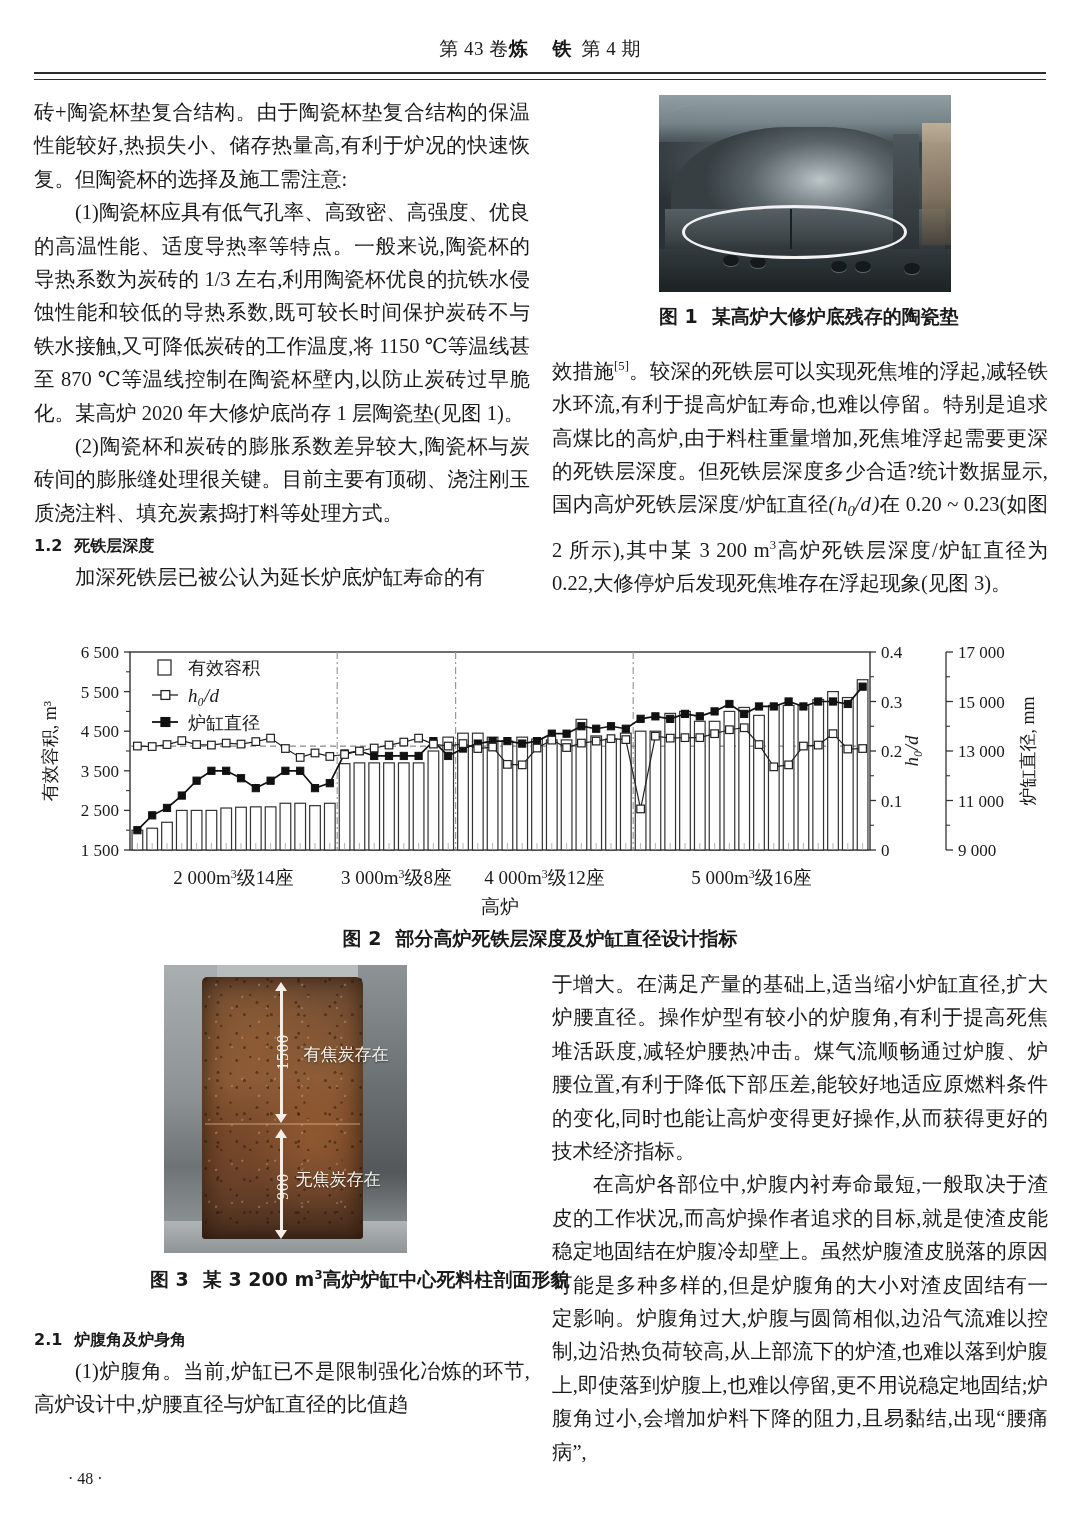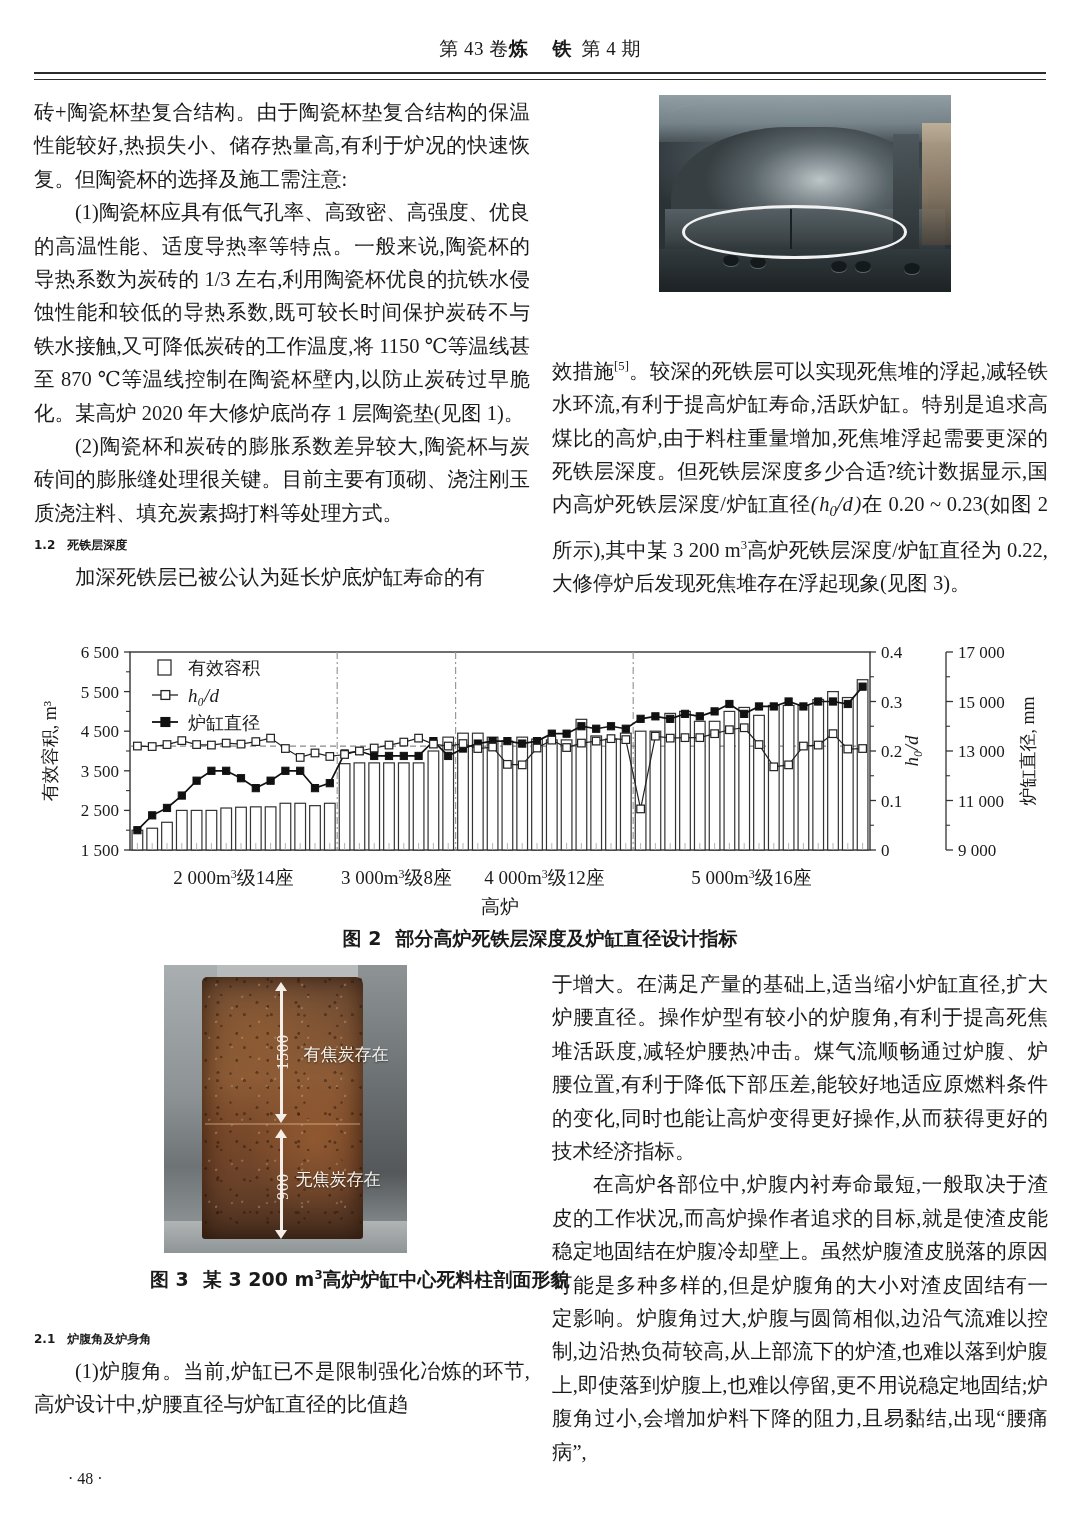--- a/index.html
+++ b/index.html
@@ -28,21 +28,21 @@
   
   .col {
     position:absolute; width:496px;
     font-size:20.5px; line-height:33.4px; text-align:justify;
     text-justify:inter-character;
   }
   .col p { margin:0; }
   .indent { text-indent:2em; }
   .h-sec {
     font-family:"DejaVu Sans","Liberation Sans",sans-serif;
-    font-weight:bold; font-size:12px; margin:2px 0 0 0; line-height:31px;
+    font-weight:bold; font-size:16px; margin:2px 0 0 0; line-height:31px;
   }
   .h-sec .num { margin-right:12px; }
   .h-big {
     font-family:"DejaVu Sans","Liberation Sans",sans-serif;
     font-weight:bold; font-size:25px; line-height:40px; margin:0;
   }
   .h-big .num { margin-right:16px; }
   sup { font-size:.62em; vertical-align:super; }
   .it { font-style:italic; font-family:"Liberation Serif",serif; }
   .sub { font-size:.72em; vertical-align:sub; }
@@ -216,24 +216,27 @@
       <div class="rightstuff"></div>
       <div class="floor"></div>
       <div class="hole" style="left:22%; bottom:13%;"></div>
       <div class="hole" style="left:31%; bottom:12%;"></div>
       <div class="hole" style="left:59%; bottom:10%;"></div>
       <div class="hole" style="left:67%; bottom:10%;"></div>
       <div class="hole" style="left:84%; bottom:9%;"></div>
       <div class="crack"></div>
       <div class="ellipse-mark"></div>
     </div>
+    <div class="figcap">
+      <span>图 1</span><span class="gap"></span><span>某高炉大修炉底残存的陶瓷垫</span>
+    </div>
   </div>
 
   <div class="col" id="col-right-top">
-    <p><span>效措施</span><sup>[5]</sup><span>。较深的死铁层可以实现死焦堆的浮起,减轻铁水环流,有利于提高炉缸寿命,活跃炉缸。特别是追求高煤比的高炉,由于料柱重量增加,死焦堆浮起需要更深的死铁层深度。但死铁层深度多少合适?统计数据显示,国内高炉死铁层深度/炉缸直径</span><span class="it">( <em>h</em><span class="sub">0</span>/<em>d</em> )</span><span>在 0.20 ~ 0.23(如图 2 所示),其中某 3 200 m</span><sup>3</sup><span>高炉死铁层深度/炉缸直径为 0.22,大修停炉后发现死焦堆存在浮起现象(见图 3)。</span></p>
+    <p><span>效措施</span><sup>[5]</sup><span>。较深的死铁层可以实现死焦堆的浮起,减轻铁水环流,有利于提高炉缸寿命,也难以停留。特别是追求高煤比的高炉,由于料柱重量增加,死焦堆浮起需要更深的死铁层深度。但死铁层深度多少合适?统计数据显示,国内高炉死铁层深度/炉缸直径</span><span class="it">( <em>h</em><span class="sub">0</span>/<em>d</em> )</span><span>在 0.20 ~ 0.23(如图 2 所示),其中某 3 200 m</span><sup>3</sup><span>高炉死铁层深度/炉缸直径为 0.22,大修停炉后发现死焦堆存在浮起现象(见图 3)。</span></p>
   </div>
 
   <div id="fig2">
     <div class="chart-area">
       <svg class="chart" id="chart-svg" width="1012" height="290" viewBox="0 0 1012 290">
           <rect x="96" y="20" width="740" height="198" fill="none" stroke="#333" stroke-width="1.4"></rect>
           <line x1="303.20000000000005" y1="20" x2="303.20000000000005" y2="218" stroke="#999" stroke-width="1.2" stroke-dasharray="7 3 2 3"></line>
           <line x1="421.6" y1="20" x2="421.6" y2="218" stroke="#999" stroke-width="1.2" stroke-dasharray="7 3 2 3"></line>
           <line x1="599.2" y1="20" x2="599.2" y2="218" stroke="#999" stroke-width="1.2" stroke-dasharray="7 3 2 3"></line>
           <line x1="96" y1="114.05000000000001" x2="836" y2="114.05000000000001" stroke="#888" stroke-width="1.2" stroke-dasharray="6 4"></line>

